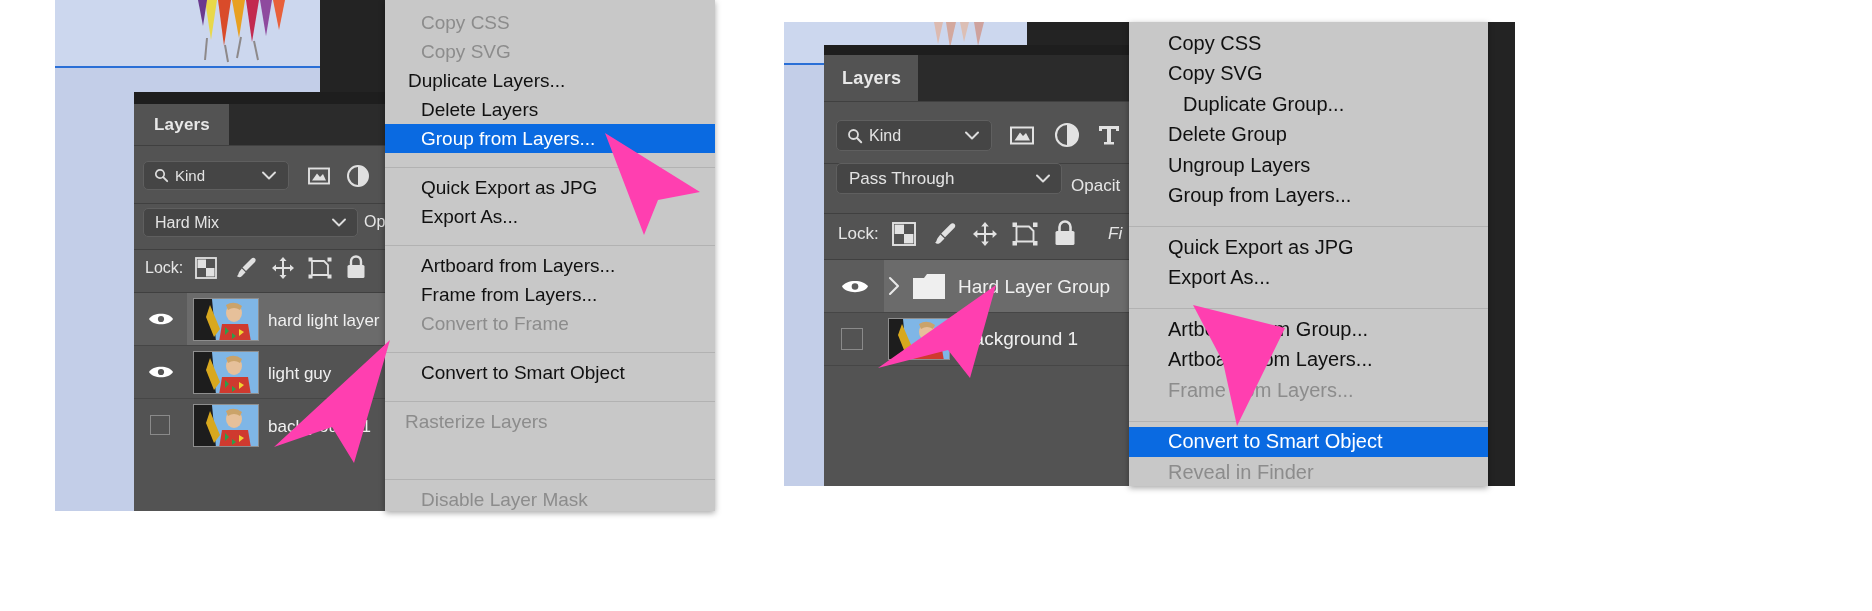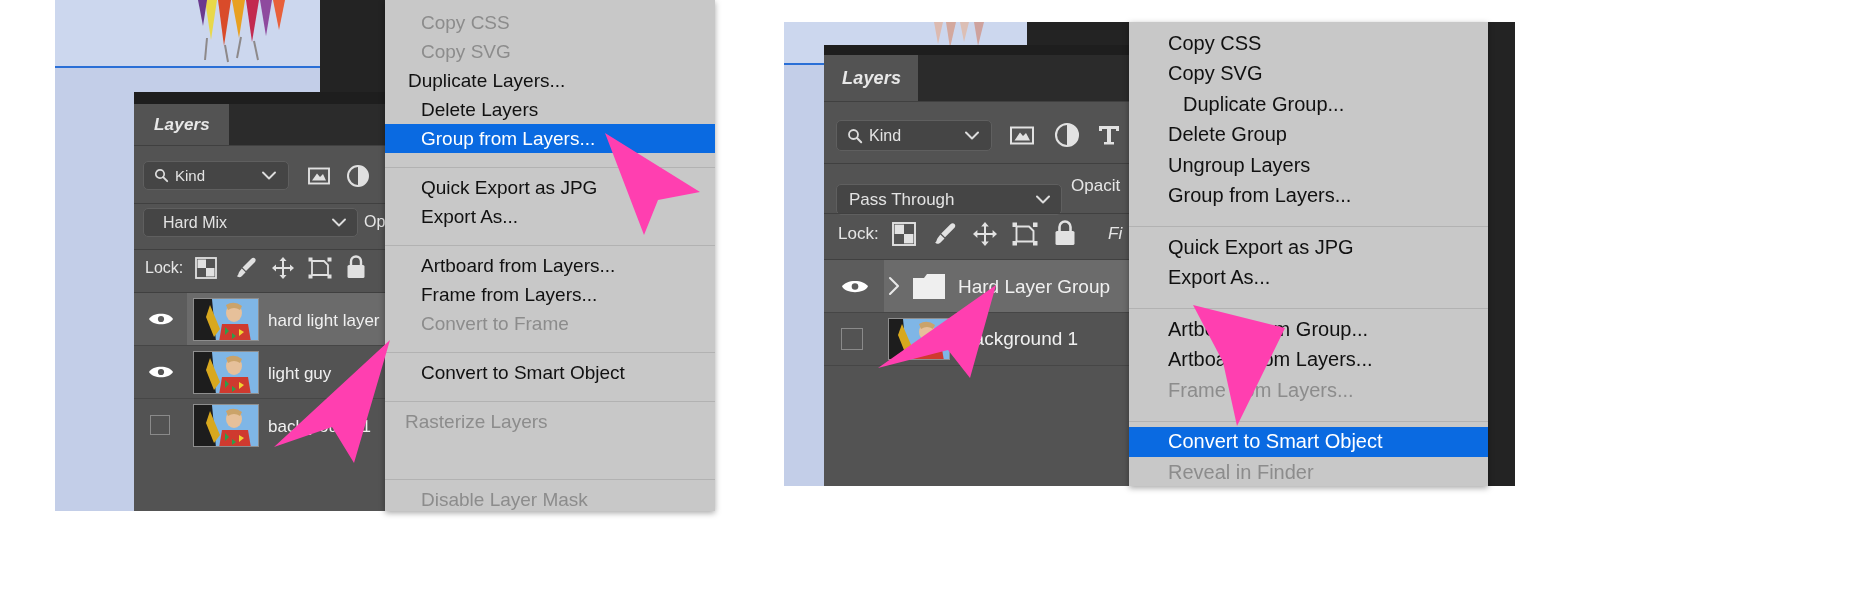--- a/index.html
+++ b/index.html
@@ -16,21 +16,21 @@
   .canvas-dark { position:absolute; background:#232323; }
   .art-strip { position:absolute; background:#c9d4ec; border-bottom:2px solid #2a6fd6; overflow:hidden; }
 
   .panel { position:absolute; background:#535353; }
   .panel-topbar { position:absolute; background:#1e1e1e; }
   .tabstrip { position:absolute; background:#2b2b2b; }
   .tab-active {
     position:absolute; background:#535353;
     display:flex; align-items:center;
   }
-  .tab-label { color:#e8e8e8; font-weight:bold; letter-spacing:.2px;font-style:italic; }
+  .tab-label { color:#e8e8e8; font-weight:bold; letter-spacing:.2px; }
   .pill {
     position:absolute; background:#454545;
     border:1px solid #5f5f5f; border-radius:5px;
     display:flex; align-items:center;
   }
   .pill-text { color:#e3e3e3; }
   .sep-line { position:absolute; background:#404040; }
 
   .icon-btn { position:absolute; display:flex; align-items:center; justify-content:center; }
   .lbl { position:absolute; color:#e6e6e6; }
@@ -130,21 +130,21 @@
     <div class="icon-btn" style="left:345px;top:163px;width:26px;height:26px;">
       <svg width="24" height="24" viewBox="0 0 24 24">
           <circle cx="12" cy="12" r="10" stroke="#e0e0e0" stroke-width="2" fill="none"></circle>
           <path d="M12 2.2 A9.8 9.8 0 0 1 12 21.8 Z" fill="#e0e0e0"></path>
         </svg>
     </div>
 
     <div class="sep-line" style="left:134px;top:203px;width:251px;height:1px;"></div>
 
     <div class="pill" style="left:143px;top:208px;width:215px;height:29px;">
-      <span class="pill-text" style="margin-left:19px;font-size:16px;">Hard Mix</span>
+      <span class="pill-text" style="margin-left:11px;font-size:16px;">Hard Mix</span>
       <span style="position:absolute;right:11px;display:flex;">
         <svg width="14" height="9" viewBox="0 0 14 9">
             <polyline points="1,1.5 7,7.5 13,1.5" stroke="#dcdcdc" stroke-width="1.9" fill="none" stroke-linecap="round" stroke-linejoin="round"></polyline>
           </svg>
       </span>
     </div>
     <span class="lbl" style="left:364px;top:213px;font-size:16px;">Op</span>
 
     <div class="sep-line" style="left:134px;top:249px;width:251px;height:1px;"></div>
 
@@ -341,21 +341,21 @@
           <rect x="2" y="3" width="20" height="3" fill="#e2e2e2"></rect>
           <rect x="10" y="3" width="4" height="18" fill="#e2e2e2"></rect>
           <rect x="2" y="3" width="3" height="5" fill="#e2e2e2"></rect>
           <rect x="19" y="3" width="3" height="5" fill="#e2e2e2"></rect>
           <rect x="7" y="19" width="10" height="2.5" fill="#e2e2e2"></rect>
         </svg>
     </div>
 
     <div class="sep-line" style="left:824px;top:163px;width:305px;height:1px;"></div>
 
-    <div class="pill" style="left:836px;top:184px;width:226px;height:31px;align-items:center;">
+    <div class="pill" style="left:836px;top:163px;width:226px;height:31px;align-items:center;">
       <span class="pill-text" style="margin-left:12px;font-size:17px;">Pass Through</span>
       <span style="position:absolute;right:11px;display:flex;">
         <svg width="14" height="9" viewBox="0 0 14 9">
             <polyline points="1,1.5 7,7.5 13,1.5" stroke="#dcdcdc" stroke-width="2" fill="none" stroke-linecap="round" stroke-linejoin="round"></polyline>
           </svg>
       </span>
     </div>
     <span class="lbl" style="left:1071px;top:176px;font-size:17px;">Opacit</span>
 
     <div class="sep-line" style="left:824px;top:213px;width:305px;height:1px;"></div>

